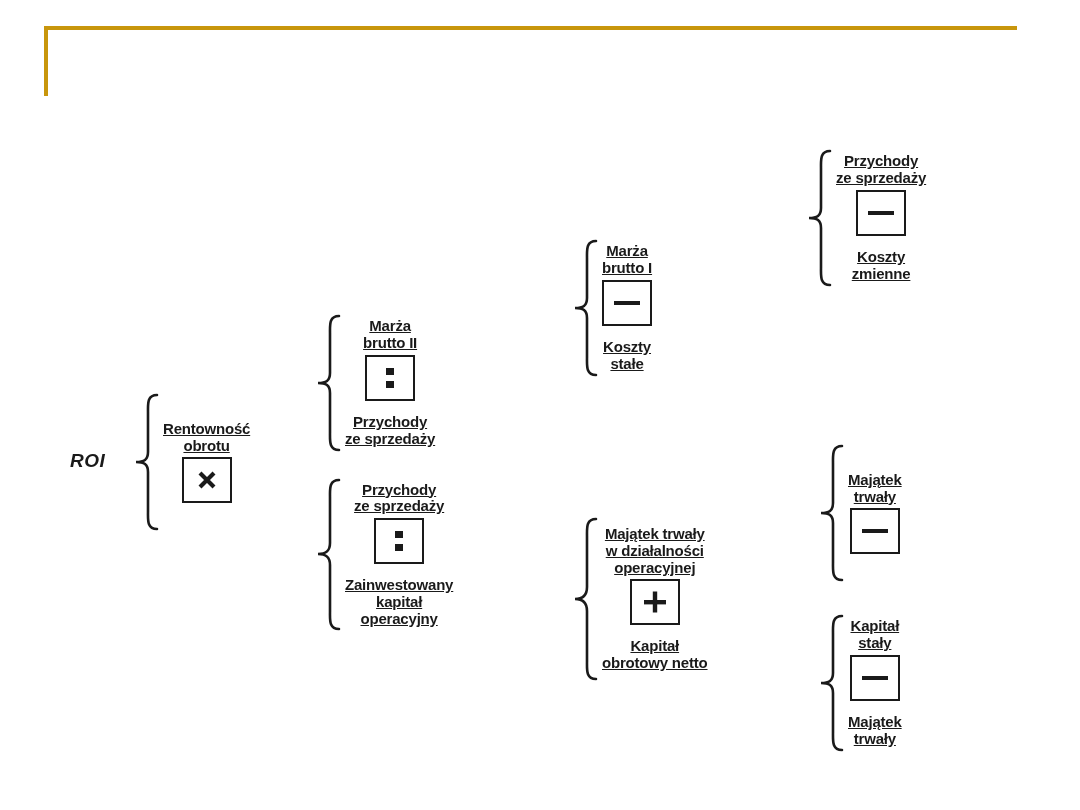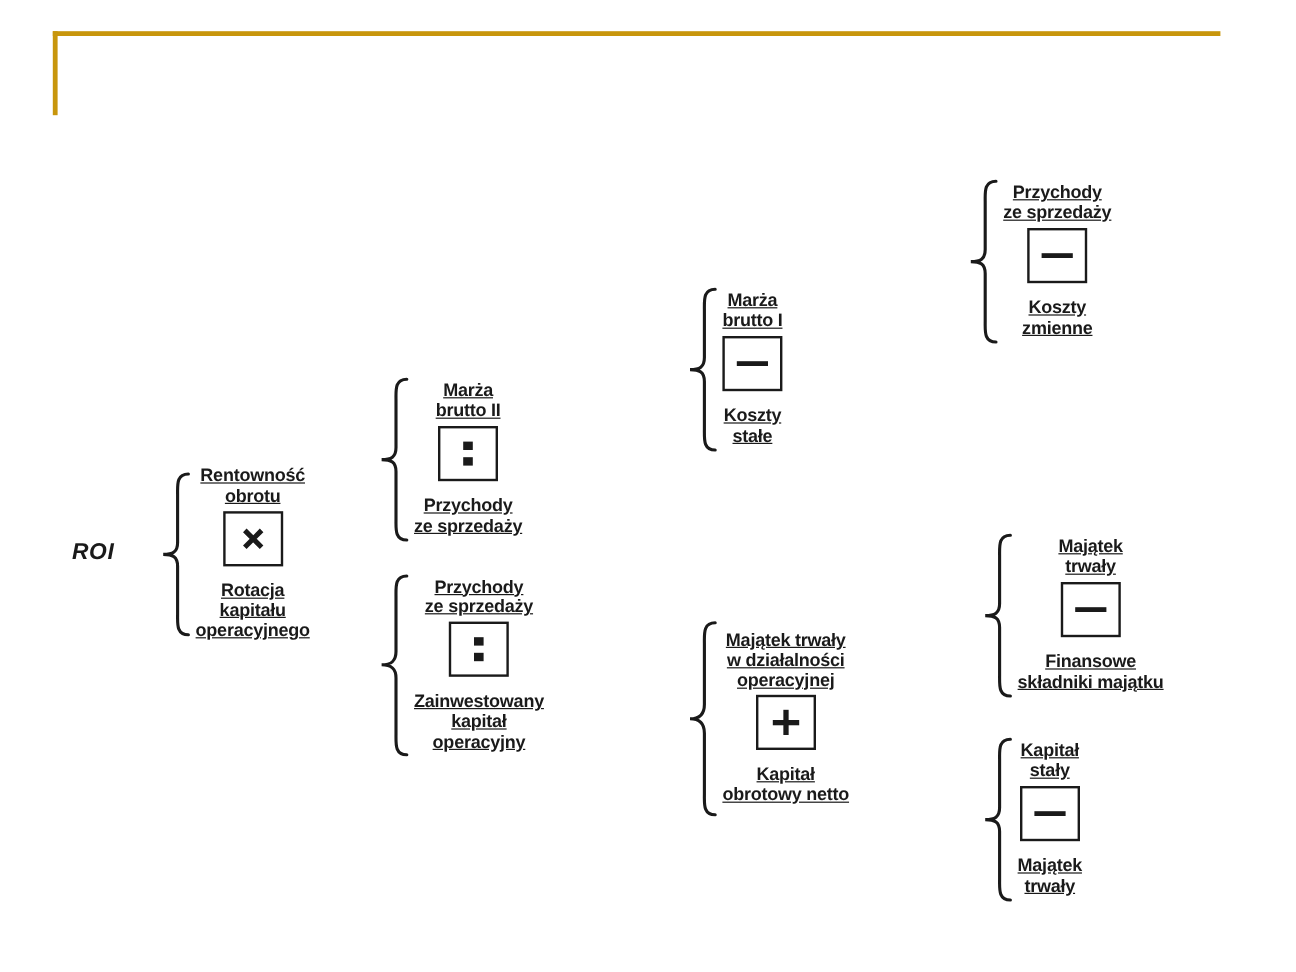--- a/index.html
+++ b/index.html
@@ -80,21 +80,21 @@
     display: flex;
     align-items: center;
     justify-content: center;
     background: #ffffff;
   }
   .opbox svg { display: block; }
 
   
   #roi-label {
     position: absolute;
-    left: 60px;
+    left: 70px;
     top: 450px;
     font-size: 19px;
     font-style: italic;
     font-weight: bold;
     letter-spacing: 0.5px;
     color: #1a1a1a;
   }
 </style>
 </head>
 <body>
@@ -112,23 +112,20 @@
       </svg>
     </span>
     <span class="stack">
       <span class="term top">Rentowność
 obrotu</span>
       <span class="opbox">
         <svg width="24" height="24" viewBox="0 0 24 24" aria-hidden="true">
           <path d="M5 5 L19 19 M19 5 L5 19" stroke="#1a1a1a" stroke-width="4.2" stroke-linecap="butt"></path>
         </svg>
       </span>
-      <span class="term bottom">Rotacja
-kapitału
-operacyjnego</span>
     </span>
   </div>
 
   <div class="group" style="left:315px; top:313px; height:140px;">
     <span class="brace">
       <svg width="26" height="140" viewBox="0 0 26 140" aria-hidden="true">
         <path d="M24 3 C14 3 15 12 15 20 L15 60 C15 68 11 70 3 70 C11 70 15 72 15 80 L15 120 C15 128 14 137 24 137" fill="none" stroke="#1a1a1a" stroke-width="2.6" stroke-linecap="round"></path>
       </svg>
     </span>
     <span class="stack">
@@ -232,22 +229,20 @@
       </svg>
     </span>
     <span class="stack">
       <span class="term top">Majątek
 trwały</span>
       <span class="opbox">
         <svg width="28" height="10" viewBox="0 0 28 10" aria-hidden="true">
           <rect x="1" y="3" width="26" height="4" fill="#1a1a1a"></rect>
         </svg>
       </span>
-      <span class="term bottom">Finansowe
-składniki majątku</span>
     </span>
   </div>
 
   <div class="group" style="left:818px; top:613px; height:140px;">
     <span class="brace">
       <svg width="26" height="140" viewBox="0 0 26 140" aria-hidden="true">
         <path d="M24 3 C14 3 15 12 15 20 L15 60 C15 68 11 70 3 70 C11 70 15 72 15 80 L15 120 C15 128 14 137 24 137" fill="none" stroke="#1a1a1a" stroke-width="2.6" stroke-linecap="round"></path>
       </svg>
     </span>
     <span class="stack">

